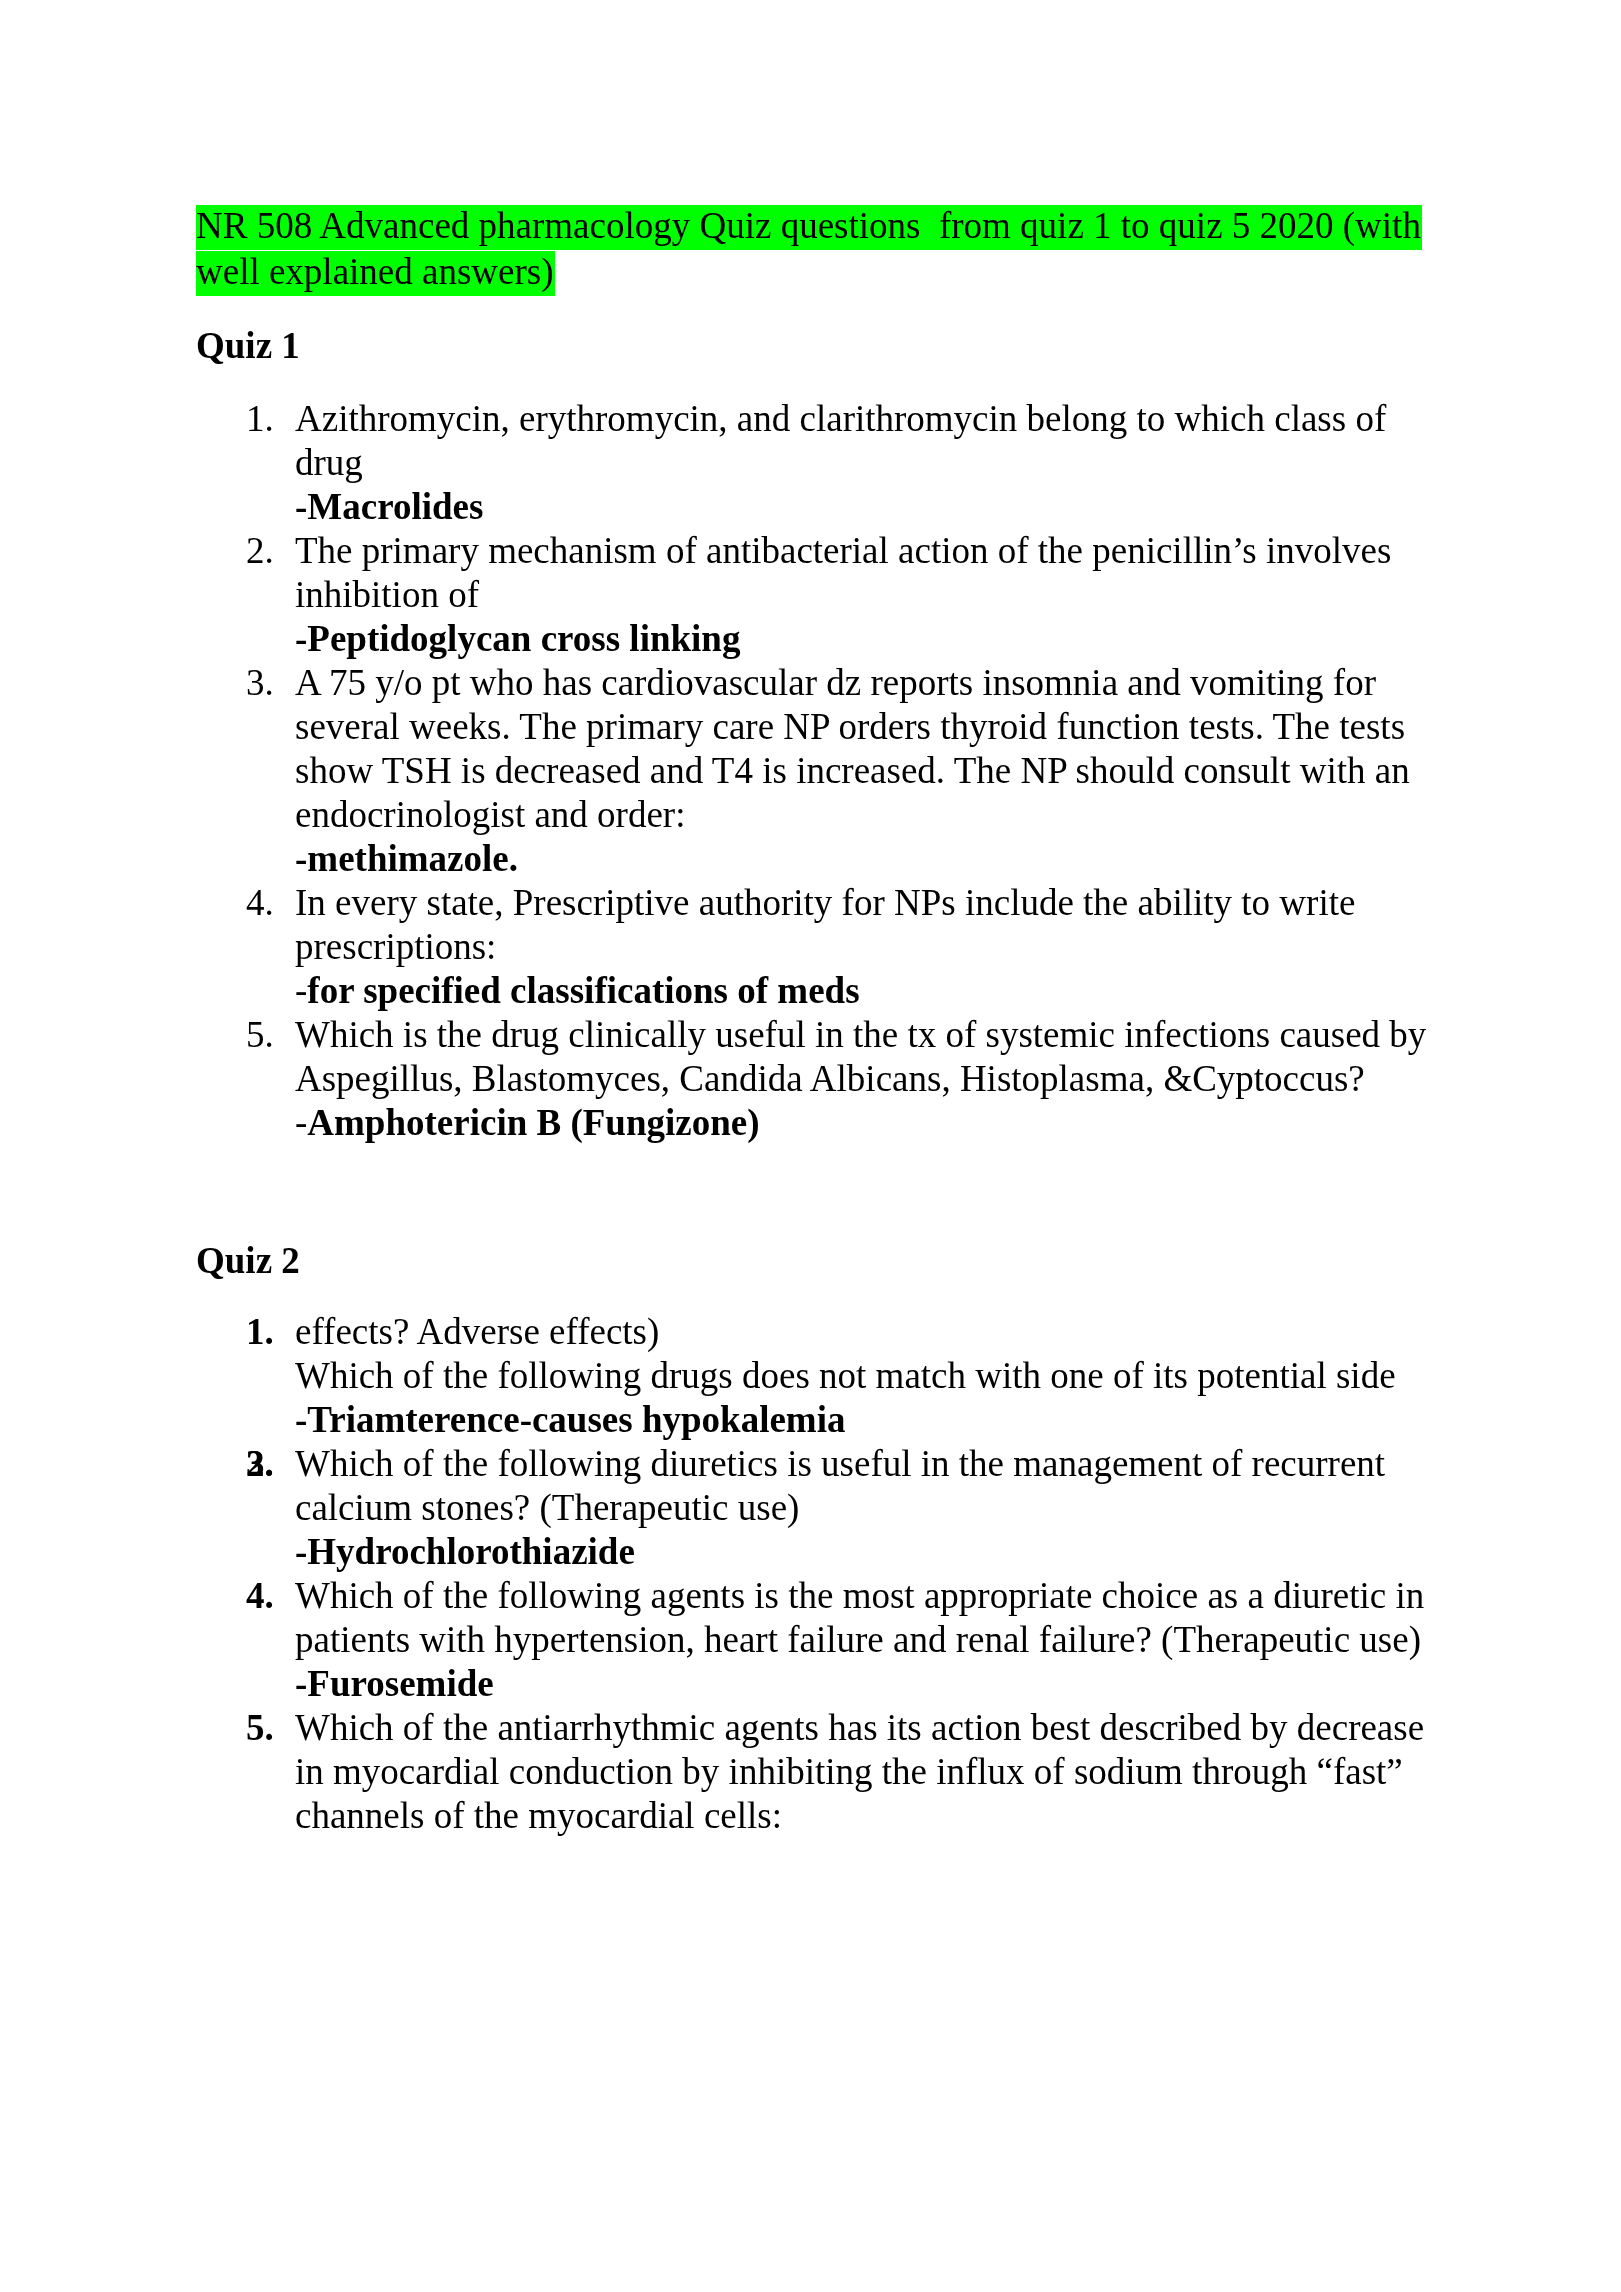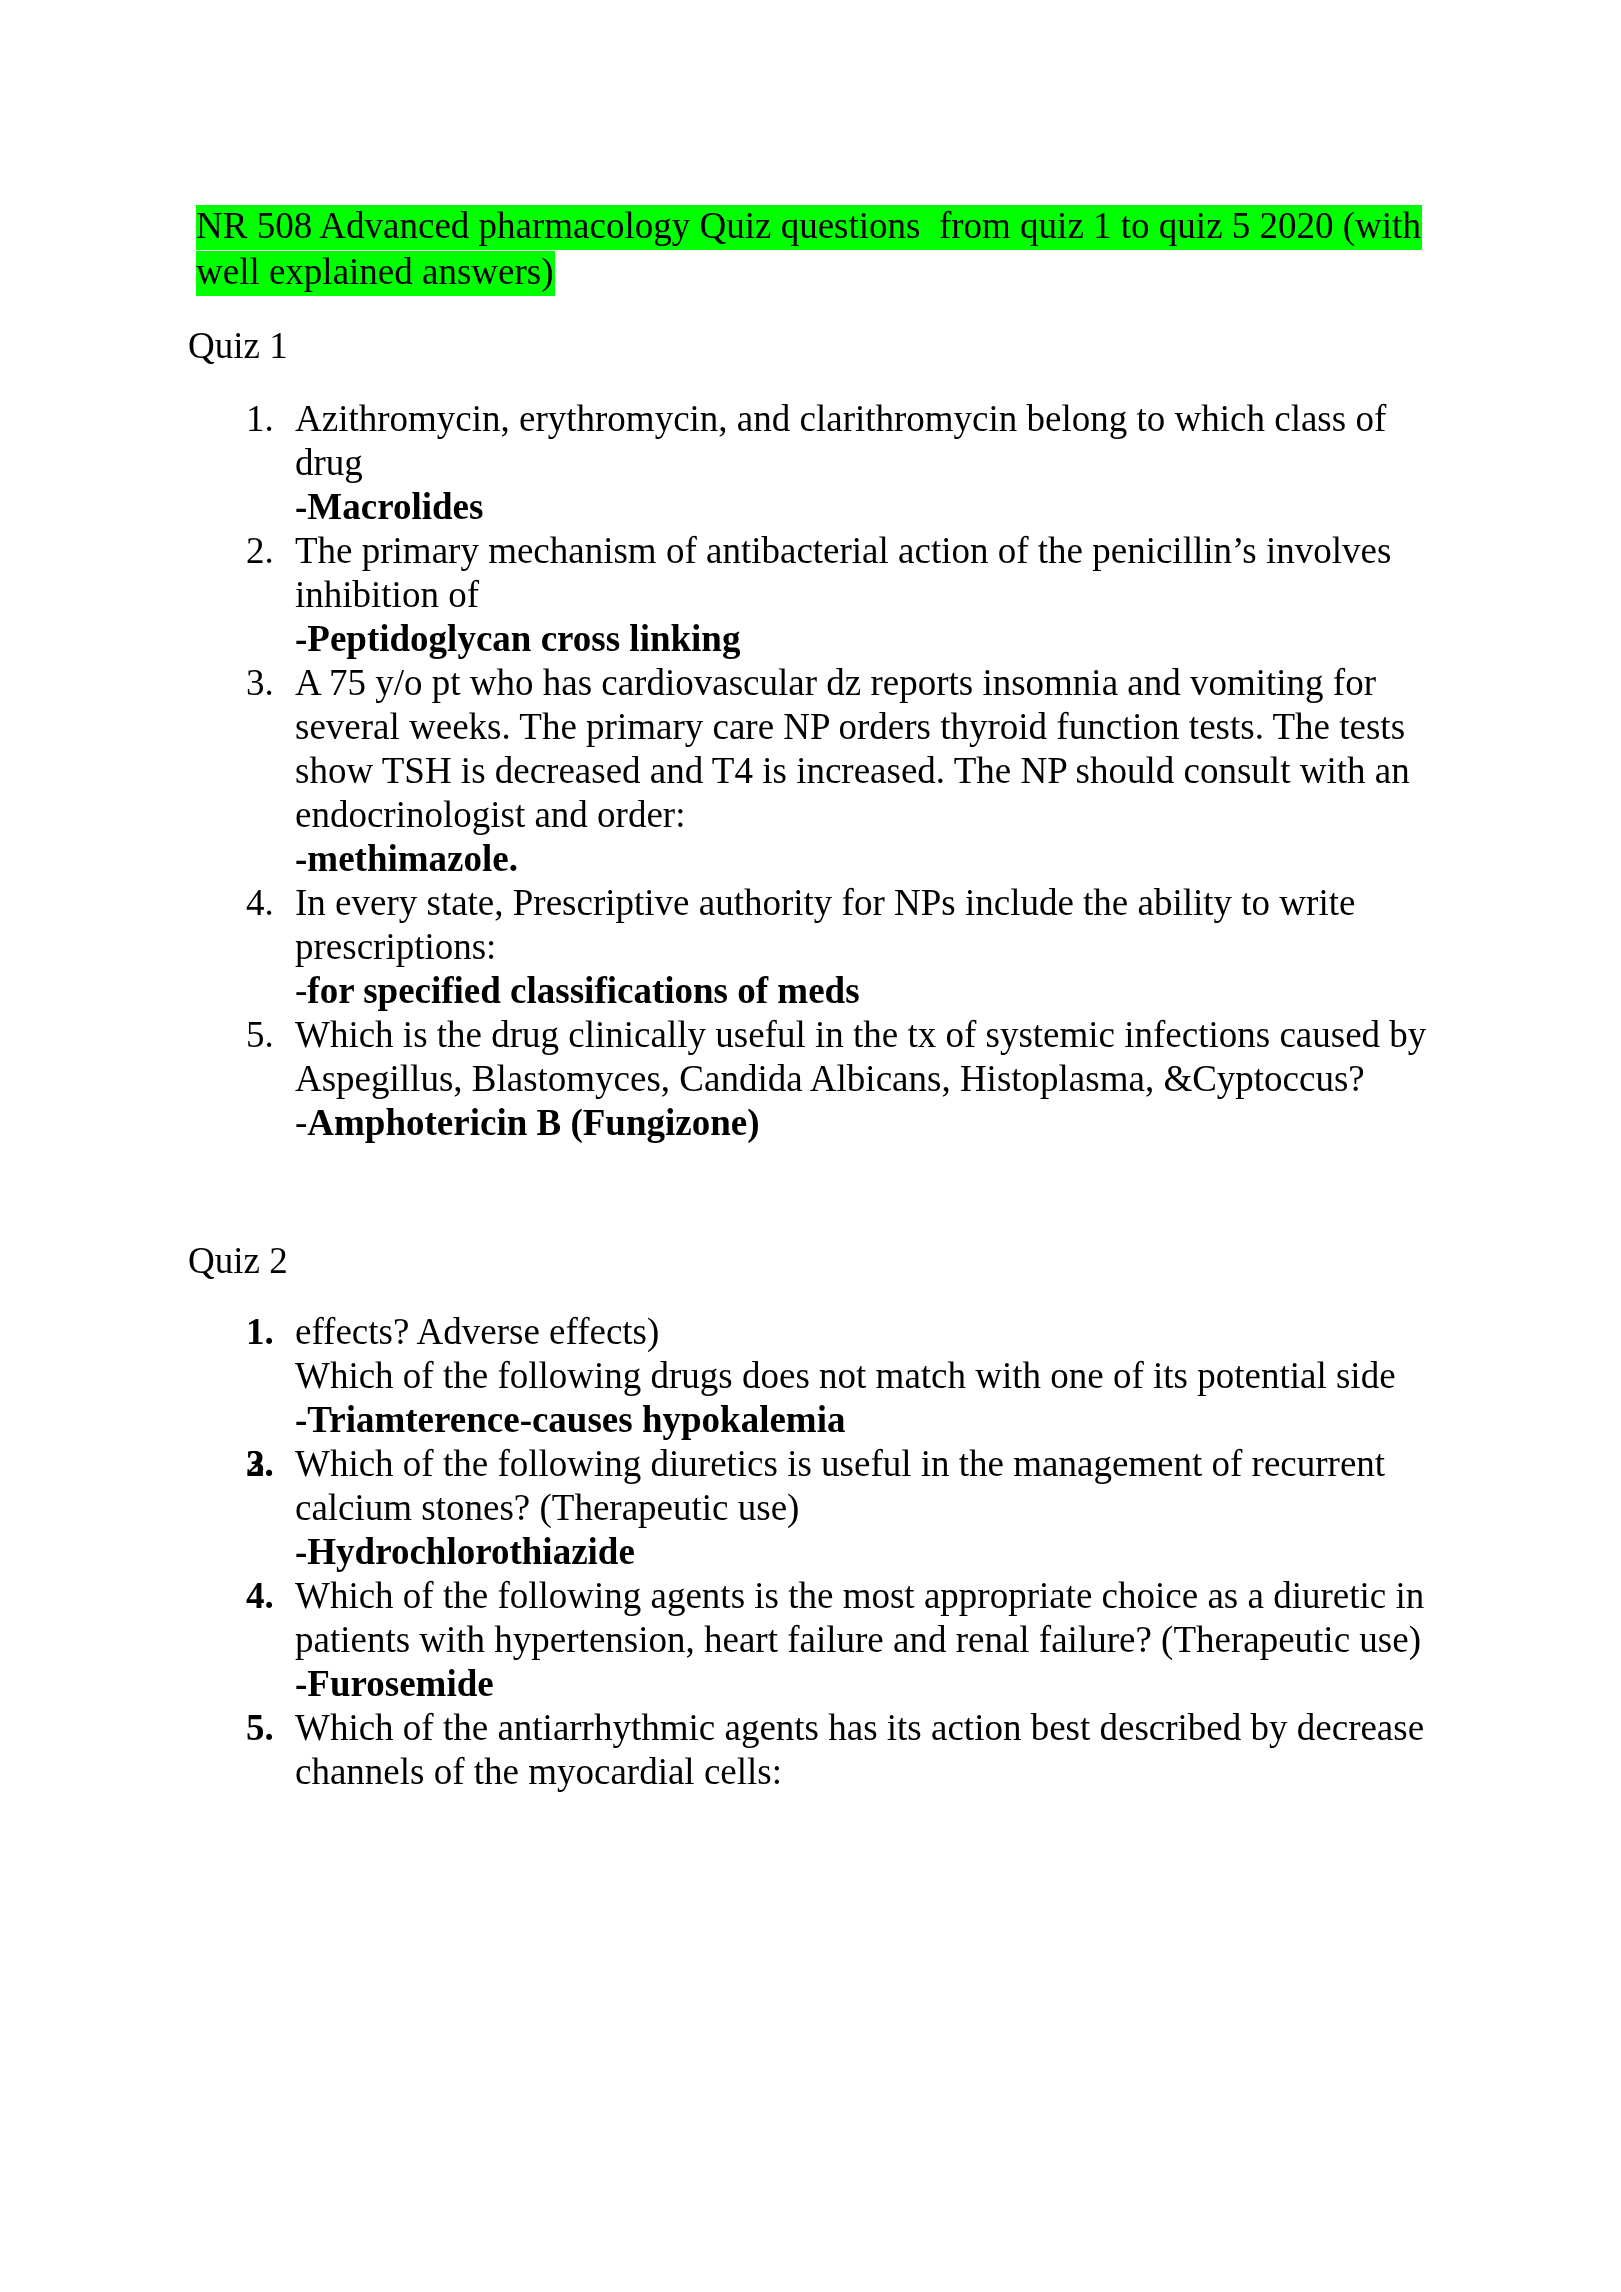--- a/index.html
+++ b/index.html
@@ -9,22 +9,22 @@
     color: #000000;
   }
   .page { position: absolute; left: 0; top: 0; width: 1621px; height: 2293px; background: #ffffff; margin-top: 8px; }
   .title {
     position: absolute; left: 196px; top: 195px;
     font-size: 37px; line-height: 46px; width: 1294px;
   }
   .title .hl-line { display: block; height: 46px; }
   .title .hl { background: #00FF00; padding: 0 1px 3.9px 0; white-space: pre; }
   .heading {
-    position: absolute; left: 188px;
-    font-size: 37px; font-weight: normal; line-height: 44px;
+    position: absolute; left: 196px;
+    font-size: 37px; font-weight: bold; line-height: 44px;
   }
   .qlist { position: absolute; left: 0; width: 1621px; }
   .item { position: relative; font-size: 37px; line-height: 44px; }
   .item .num {
     position: absolute; left: 246px; top: 0; width: 44px;
   }
   .item .num.bold { font-weight: bold; }
   .item .body { margin-left: 295px; width: 1225px; }
   .item .line { display: block; white-space: pre; height: 44px; }
   .answer { display: block; white-space: pre; height: 44px; font-weight: bold; }
@@ -114,19 +114,20 @@
       <div class="body">
         <span class="line">Which of the following agents is the most appropriate choice as a diuretic in</span>
         <span class="line">patients with hypertension, heart failure and renal failure? (Therapeutic use)</span>
         <span class="answer"><span>-</span><span>Furosemide</span></span>
       </div>
     </div>
     <div class="item">
       <span class="num bold">5.</span>
       <div class="body">
         <span class="line">Which of the antiarrhythmic agents has its action best described by decrease</span>
+        <span class="line">in myocardial conduction by inhibiting the influx of sodium through “fast”</span>
         <span class="line">channels of the myocardial cells:</span>
       </div>
     </div>
   </div>
 
 </div>
 
 
 </body></html>

